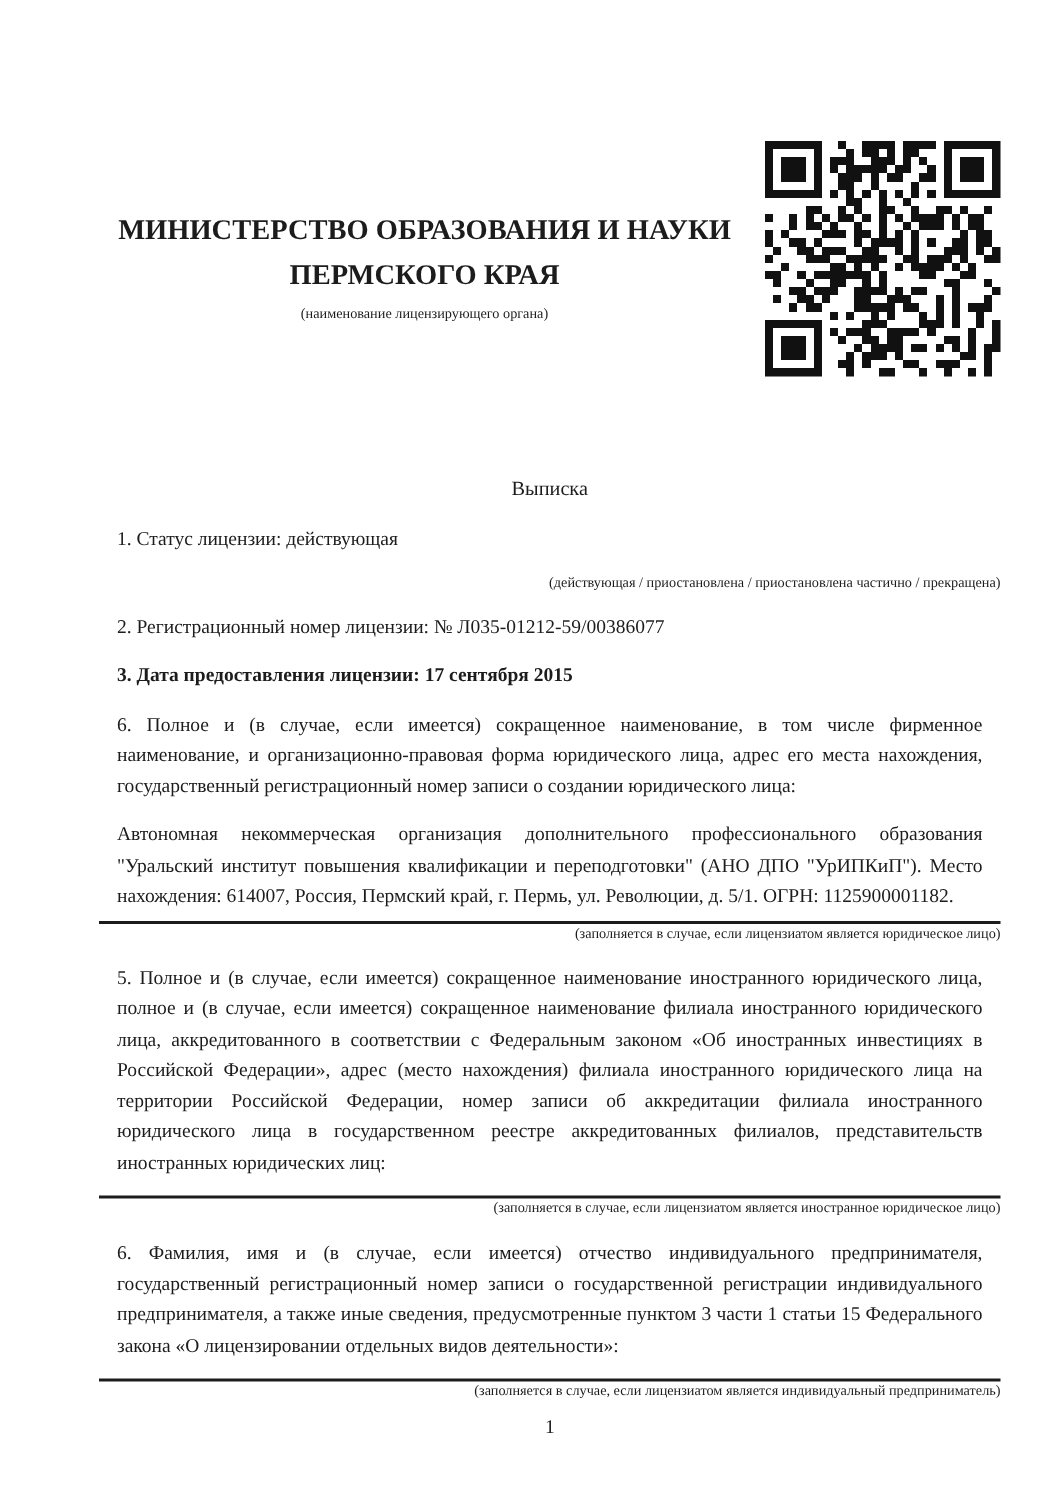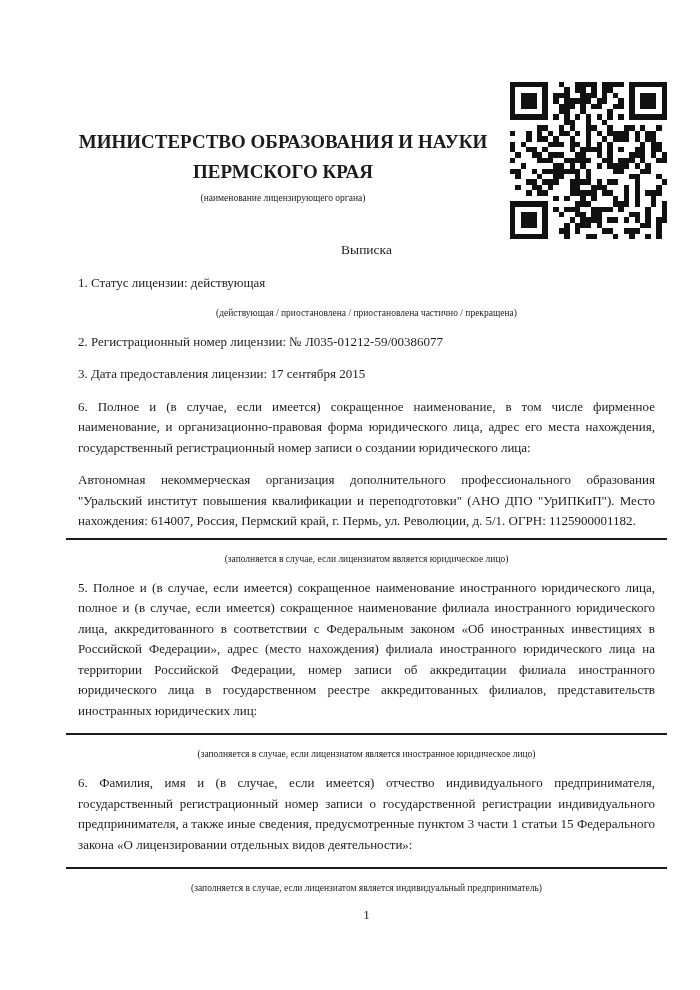--- a/index.html
+++ b/index.html
@@ -1,51 +1,51 @@
 <!DOCTYPE html>
 <html><head>
 <meta charset="utf-8">
 <style>
   html, body { margin: 0; padding: 0; background: #ffffff; }
   .page {
     position: relative;
     width: 700px;
     height: 990px;
     box-sizing: border-box;
-    padding: 0 33px 0 66px;
+    padding: 12px 33px 0 66px;
     background: #ffffff;
     font-family: "Liberation Serif", serif;
     color: #1c1c1c;
     overflow: hidden;
   }
   .header-row {
     display: flex;
     justify-content: space-between;
     align-items: flex-start;
     padding-top: 82px;
   }
   .org-block { width: 434px; text-align: center; margin-top: 45px; }
   .org-name  { font-weight: bold; font-size: 19px; line-height: 30px; }
   .org-caption { font-size: 9.5px; line-height: 13px; margin-top: 5px; }
   .qr-box { width: 157px; height: 157px; flex: 0 0 auto; }
   .qr-box svg { display: block; }
 
-  .title-block { text-align: center; font-size: 13.5px; line-height: 22px; }
+  .title-block { margin-top: 64px; text-align: center; font-size: 13.5px; line-height: 22px; }
 
   p.item { margin: 12px; font-size: 13px; line-height: 20.5px; }
   p.para { text-align: justify; }
-  p.caption { margin: 12px; font-size: 9.5px; line-height: 14px; text-align: center; }
+  p.caption { margin: 0; font-size: 9.5px; line-height: 14px; text-align: right; }
   .rule { border-top: 2px solid #1c1c1c; height: 0; }
 
   .mt25 { margin-top: 25px; }
   .mt22 { margin-top: 22px; }
   .mt15 { margin-top: 15px; }
   .mt13 { margin-top: 13px; }
   .mt11 { margin-top: 11px; }
-  .mt10 { margin-top: 10px; }
+  .mt10 { margin-top: 10px; font-weight: bold; }
   .mt3  { margin-top: 3px; }
   .mt2  { margin-top: 2px; }
   .mt1  { margin-top: 1px; }
   .mtn6 { margin-top: -6px; }
 
   .page-number { margin-top: 8px; text-align: center; font-size: 13px; line-height: 16px; }
 </style>
 </head>
 <body>
 

